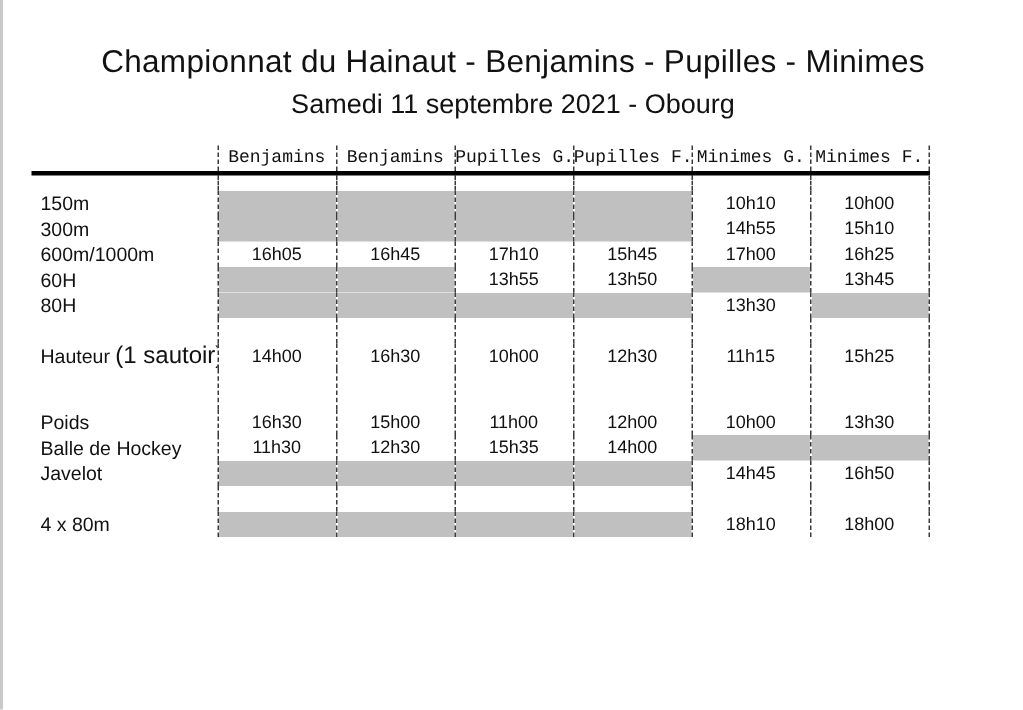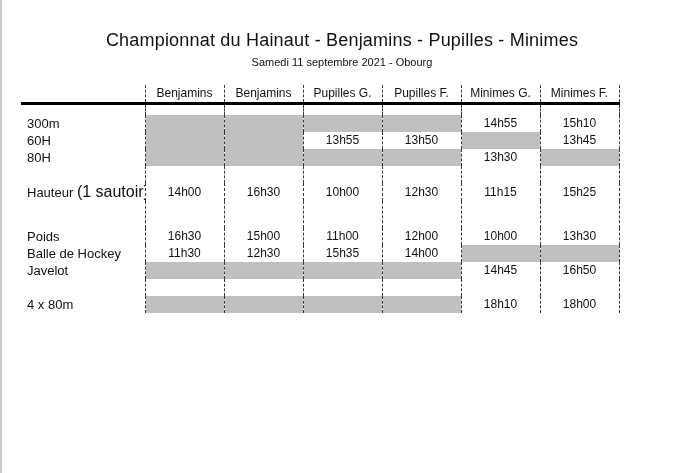--- a/index.html
+++ b/index.html
@@ -13,40 +13,40 @@
   .page {
     position:relative;
     width:682px; height:473px;
     background:#ffffff;
     border-left:2px solid #c9c9c9;
     overflow:hidden;
   }
   .title {
     padding-top:30px;
     text-align:center;
-    font-size:18px;
+    font-size:21px;
     font-weight:400;
     letter-spacing:0.2px;
     white-space:nowrap;
   }
   .subtitle {
     margin-top:5px;
     text-align:center;
-    font-size:11px;
+    font-size:18px;
     font-weight:400;
   }
   table.sched {
     border-collapse:collapse;
     table-layout:fixed;
     margin:17px 0 0 19px;
     width:598px;
   }
   col.c-label { width:124px; }
   col.c-data  { width:79px;  }
-  thead tr { border-bottom:3px solid #000000; }
+  thead tr { border-bottom:3px solid #000000;font-family:Liberation Mono, monospace; }
   thead th {
     height:18px;
     font-weight:400;
     font-size:12px;
     text-align:center;
     vertical-align:middle;
     white-space:nowrap;
     overflow:hidden;
   }
   th.hc, td.dc { border-left:1px dashed #3a3a3a; }
@@ -101,27 +101,45 @@
         <tr class="sp">
           <td class="lbl" style="height:12px"></td>
           <td class="dc" style="height:12px"></td>
           <td class="dc" style="height:12px"></td>
           <td class="dc" style="height:12px"></td>
           <td class="dc" style="height:12px"></td>
           <td class="dc" style="height:12px"></td>
           <td class="dc" style="height:12px"></td>
         </tr>
         <tr>
+          <td class="lbl">150m</td>
+          <td class="dc gray"></td>
+          <td class="dc gray"></td>
+          <td class="dc gray"></td>
+          <td class="dc gray"></td>
+          <td class="dc">10h10</td>
+          <td class="dc">10h00</td>
+        </tr>
+        <tr>
           <td class="lbl">300m</td>
           <td class="dc gray"></td>
           <td class="dc gray"></td>
           <td class="dc gray"></td>
           <td class="dc gray"></td>
           <td class="dc">14h55</td>
           <td class="dc">15h10</td>
+        </tr>
+        <tr>
+          <td class="lbl">600m/1000m</td>
+          <td class="dc">16h05</td>
+          <td class="dc">16h45</td>
+          <td class="dc">17h10</td>
+          <td class="dc">15h45</td>
+          <td class="dc">17h00</td>
+          <td class="dc">16h25</td>
         </tr>
         <tr>
           <td class="lbl">60H</td>
           <td class="dc gray"></td>
           <td class="dc gray"></td>
           <td class="dc">13h55</td>
           <td class="dc">13h50</td>
           <td class="dc gray"></td>
           <td class="dc">13h45</td>
         </tr>

